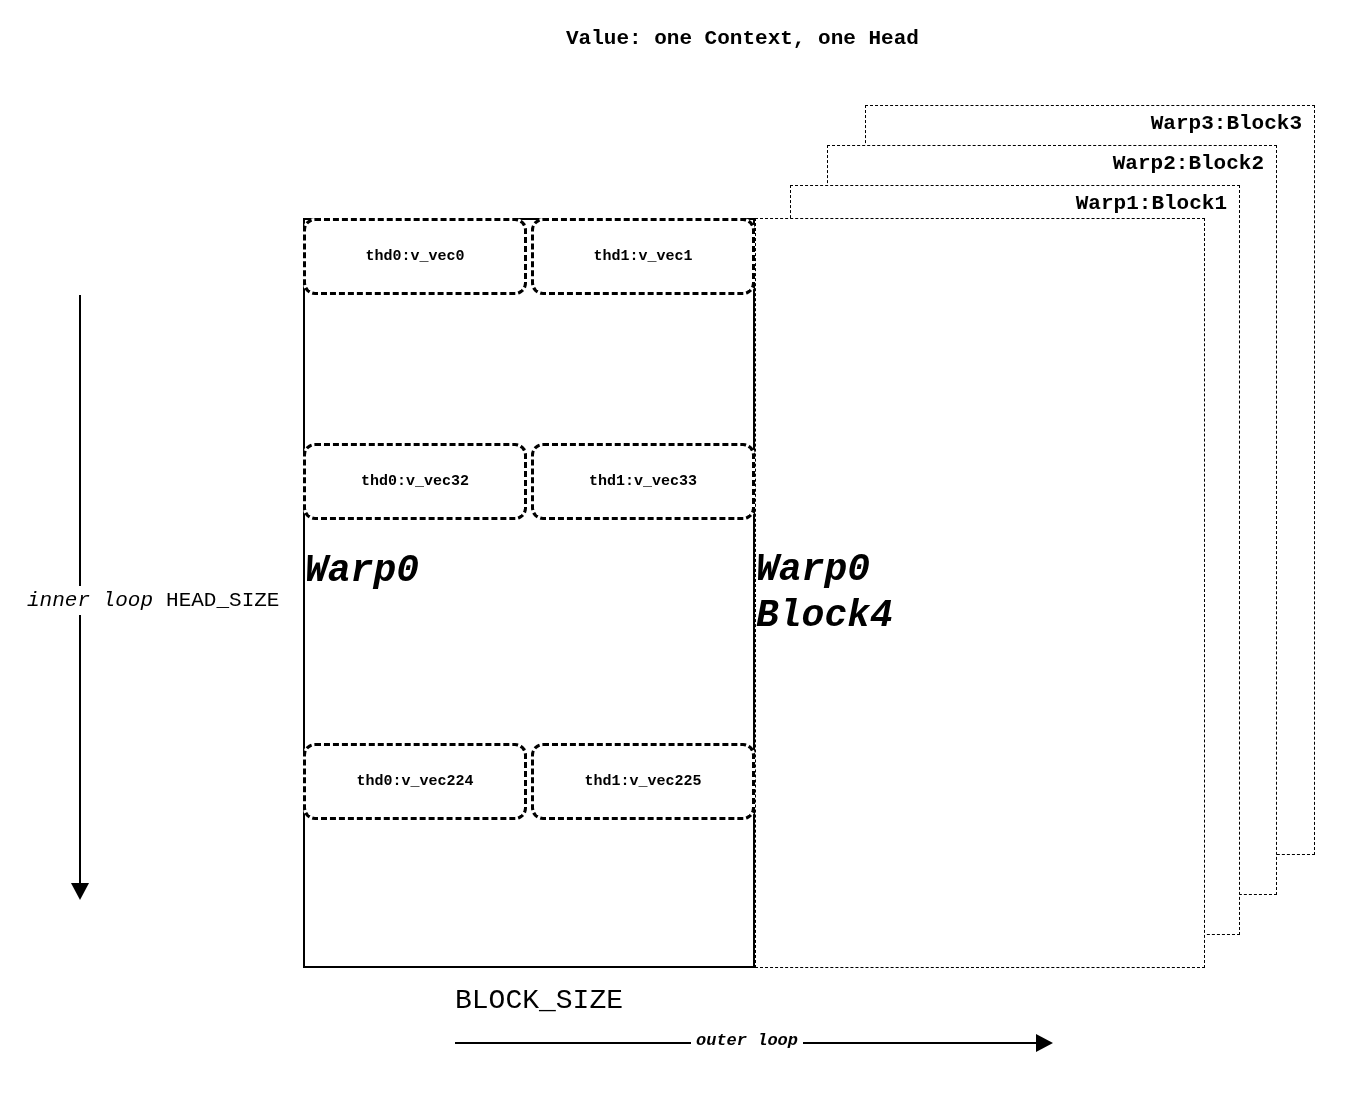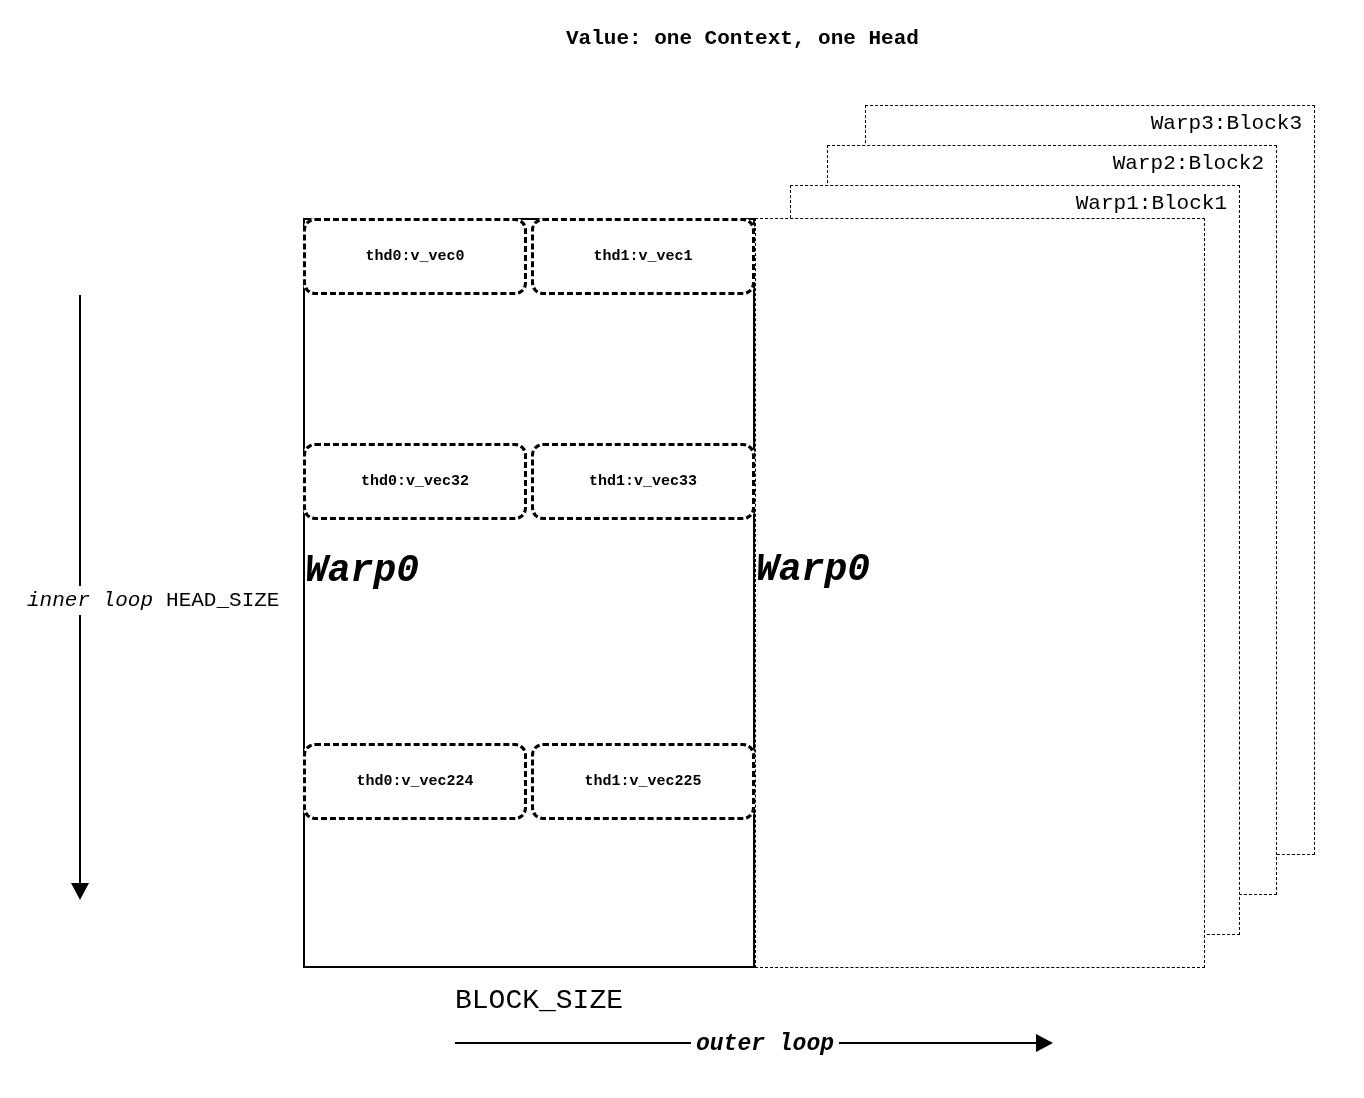--- a/index.html
+++ b/index.html
@@ -32,21 +32,21 @@
   }
   .stack3 { left: 865px; top: 105px; z-index: 1; }
   .stack2 { left: 827px; top: 145px; z-index: 2; }
   .stack1 { left: 790px; top: 185px; z-index: 3; }
   .stack0 { left: 755px; top: 218px; z-index: 4; }
   .stack-label {
     position: absolute;
     top: 6px;
     right: 12px;
     font-size: 21px;
-    font-weight: normal;
+    font-weight: bold;
     white-space: nowrap;
   }
   
   .main-rect {
     position: absolute;
     left: 303px;
     top: 218px;
     width: 452px;
     height: 750px;
     background: #ffffff;
@@ -133,21 +133,21 @@
     left: 1036px; top: 1034px;
     width: 0; height: 0;
     border-top: 9px solid transparent;
     border-bottom: 9px solid transparent;
     border-left: 17px solid #000;
     z-index: 1;
   }
   .outer-label {
     position: absolute;
     left: 691px; top: 1031px;
-    font-size: 23px;
+    font-size: 17px;
     font-weight: bold;
     font-style: italic;
     background: #ffffff;
     padding: 0 5px;
     z-index: 7;
     white-space: nowrap;
   }
 </style>
 </head>
 <body>
@@ -162,20 +162,21 @@
   <div class="stack stack2">
     <span class="stack-label">Warp2:Block2</span>
   </div>
   <div class="stack stack1">
     <span class="stack-label">Warp1:Block1</span>
   </div>
 
   <div class="stack stack0">
     <div class="big-label">
       <div>Warp0</div>
+      <div>Block4</div>
     </div>
   </div>
 
   <div class="main-rect">
     <div class="big-label">
       <div>Warp0</div>
     </div>
   </div>
 
   <div class="thd row1 colL">thd0:v_vec0</div>

